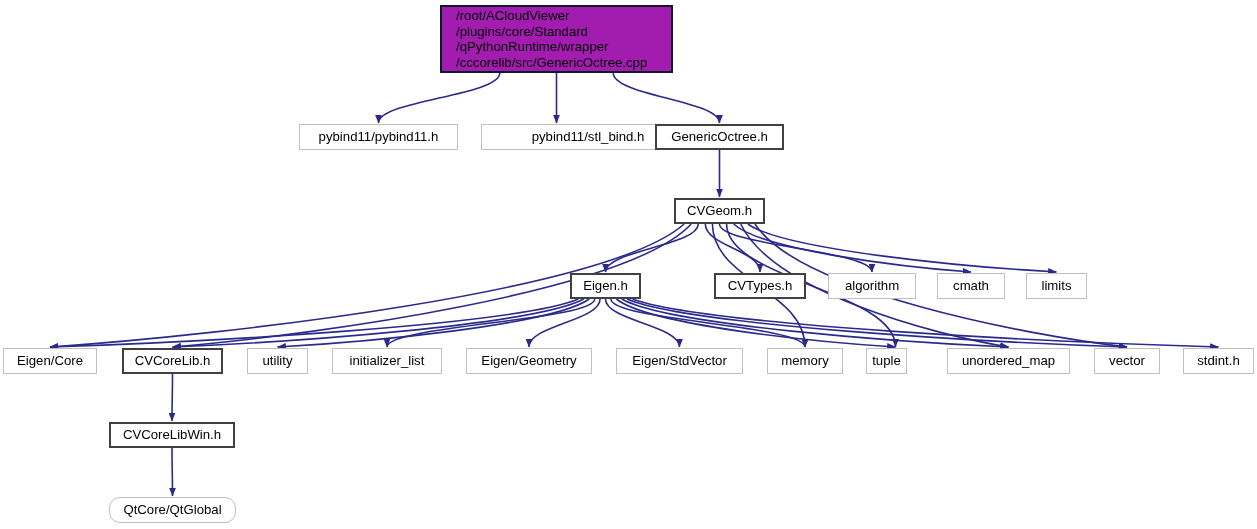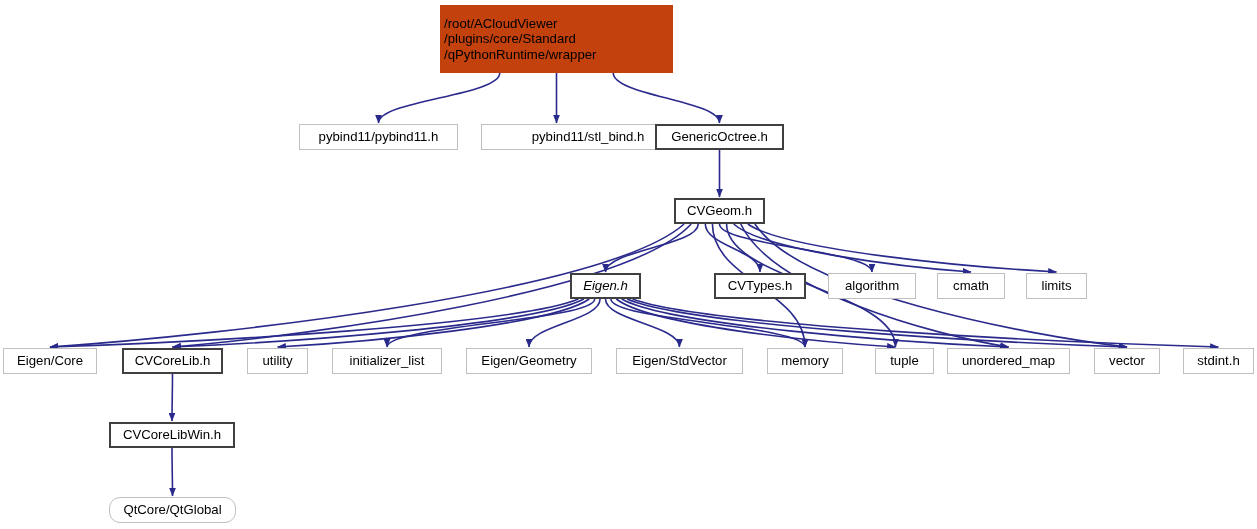--- a/index.html
+++ b/index.html
@@ -38,24 +38,24 @@
     background: #ffffff;
     border: 1px solid #bfbfbf;
     white-space: nowrap;
     text-align: center;
     z-index: 5;
   }
   .node.bold {
     border: 2px solid #404040;
   }
   .node.root {
-    background: #c2410c;
-    border: 2px solid #c2410c;
+    background: #a21caf;
+    border: 2px solid #0f172a;
     align-items: flex-start;
-    padding-left: 2px;
+    padding-left: 14px;
     text-align: left;
   }
   .node .line {
     display: block;
   }
 </style>
 </head>
 <body>
 
 <div id="graph-canvas">
@@ -96,34 +96,35 @@
         <path d="M 172.5 374 C 172.5 395.15, 172 399.85, 172 421" marker-end="url(#arrowhead)"></path>
         <path d="M 172 448 C 172 469.6, 172.5 474.4, 172.5 496" marker-end="url(#arrowhead)"></path>
       </g>
   </svg>
 
   <div id="nodes-layer">
       <div class="node root" style="left: 440px; top: 5px; width: 233px; height: 68px;">
         <span class="line">/root/ACloudViewer</span>
         <span class="line">/plugins/core/Standard</span>
         <span class="line">/qPythonRuntime/wrapper</span>
+        <span class="line">/cccorelib/src/GenericOctree.cpp</span>
       </div>
       <div class="node" style="left: 299px; top: 124px; width: 159px; height: 26px;">
         <span class="line">pybind11/pybind11.h</span>
       </div>
       <div class="node" style="left: 481px; top: 124px; width: 182px; height: 26px; padding-left: 32px;">
         <span class="line">pybind11/stl_bind.h</span>
       </div>
       <div class="node bold" style="left: 655px; top: 124px; width: 129px; height: 26px;">
         <span class="line">GenericOctree.h</span>
       </div>
       <div class="node bold" style="left: 674px; top: 198px; width: 91px; height: 26px;">
         <span class="line">CVGeom.h</span>
       </div>
-      <div class="node bold" style="left: 570px; top: 273px; width: 71px; height: 26px; font-style: italic;">
+      <div class="node bold" style="left: 570px; top: 273px; width: 71px; height: 26px;">
         <span class="line">Eigen.h</span>
       </div>
       <div class="node bold" style="left: 714px; top: 273px; width: 92px; height: 26px;">
         <span class="line">CVTypes.h</span>
       </div>
       <div class="node" style="left: 828px; top: 273px; width: 88px; height: 26px;">
         <span class="line">algorithm</span>
       </div>
       <div class="node" style="left: 937px; top: 273px; width: 68px; height: 26px;">
         <span class="line">cmath</span>
@@ -145,21 +146,21 @@
       </div>
       <div class="node" style="left: 466px; top: 348px; width: 126px; height: 26px;">
         <span class="line">Eigen/Geometry</span>
       </div>
       <div class="node" style="left: 616px; top: 348px; width: 127px; height: 26px;">
         <span class="line">Eigen/StdVector</span>
       </div>
       <div class="node" style="left: 767px; top: 348px; width: 76px; height: 26px;">
         <span class="line">memory</span>
       </div>
-      <div class="node" style="left: 866px; top: 348px; width: 59px; height: 26px; margin-left: 9px;">
+      <div class="node" style="left: 866px; top: 348px; width: 41px; height: 26px;">
         <span class="line">tuple</span>
       </div>
       <div class="node" style="left: 947px; top: 348px; width: 123px; height: 26px;">
         <span class="line">unordered_map</span>
       </div>
       <div class="node" style="left: 1094px; top: 348px; width: 66px; height: 26px;">
         <span class="line">vector</span>
       </div>
       <div class="node" style="left: 1183px; top: 348px; width: 71px; height: 26px;">
         <span class="line">stdint.h</span>

